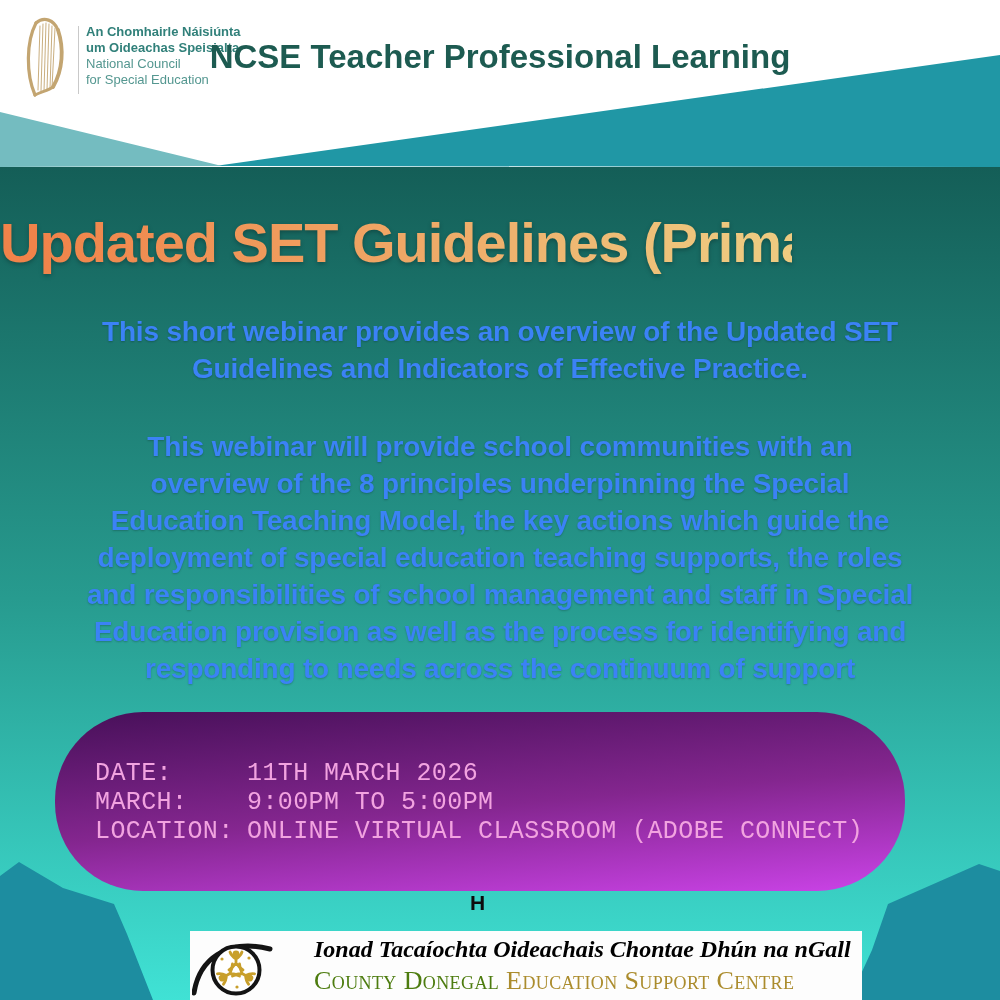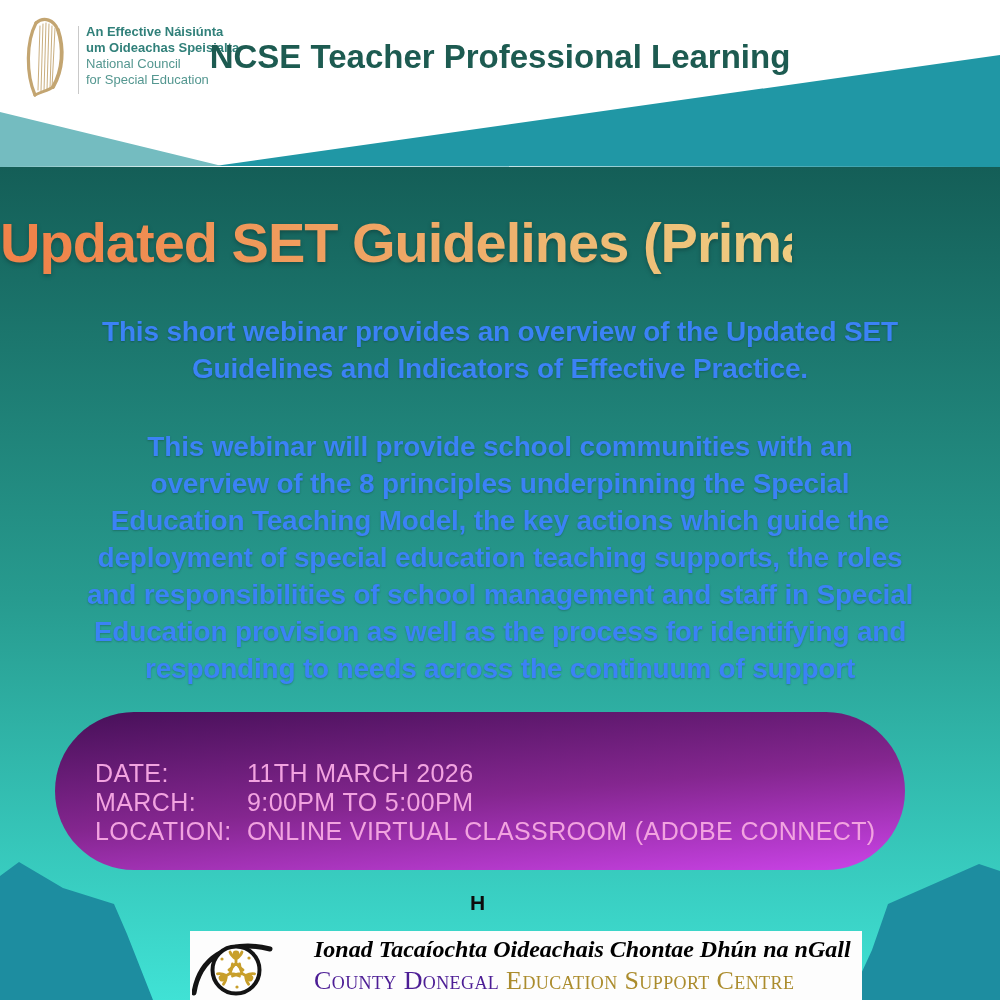--- a/index.html
+++ b/index.html
@@ -34,35 +34,35 @@
     background:linear-gradient(90deg,#f0834a 5%,#eeca80 95%);
     -webkit-background-clip:text;background-clip:text;color:transparent;
     text-shadow:none;filter:drop-shadow(0 2px 2px rgba(0,0,0,0.25));}
   .para{position:absolute;left:0;width:1000px;text-align:center;z-index:3;
     color:#3b82f6;font-weight:bold;font-size:28px;line-height:37px;letter-spacing:-0.2px;
     text-shadow:0 1px 2px rgba(0,0,0,0.22);}
   .para div{white-space:nowrap;}
   .para-intro{top:313px;}
   .para-desc{top:428px;}
   
-  .details-box{position:absolute;left:55px;top:712px;width:850px;height:158px;z-index:3;
-    border-radius:88px;background:linear-gradient(175deg,#471059 0%,#84268f 52%,#cb43e8 100%);}
+  .details-box{position:absolute;left:55px;top:712px;width:850px;height:179px;z-index:3;
+    border-radius:88px;background:linear-gradient(175deg,#471059 0%,#84268f 52%,#cb43e8 100%);font-family:Liberation Mono, monospace;}
   .details-rows{position:absolute;left:40px;top:47px;}
   .details-row{display:grid;grid-template-columns:152px auto;line-height:29px;
     font-size:25px;font-weight:400;color:#f2a3e0;letter-spacing:0.4px;white-space:nowrap;}
   .footnote{position:absolute;left:0;top:891px;width:955px;text-align:center;z-index:3;
     font-size:21px;font-weight:bold;color:#0d0d0d;}
   
   .footer-banner{position:absolute;left:190px;top:931px;width:672px;height:69px;
     background:#fdfdfd;z-index:4;}
   .centre-logo{position:absolute;left:2px;top:1px;width:96px;height:68px;}
   .footer-text{position:absolute;left:124px;top:5px;font-family:"Liberation Serif",serif;}
   .footer-irish{font-style:italic;font-size:24px;color:#000000;white-space:nowrap;font-weight:bold;}
   .footer-main{margin-top:3px;font-variant:small-caps;font-size:26px;letter-spacing:0.4px;white-space:nowrap;}
-  .footer-main .black{color:#4c1d95;margin-top:20px;}
+  .footer-main .black{color:#4d7c0f;margin-top:20px;}
   .footer-main .gold{color:#ab8c2d;}
 </style>
 </head>
 <body>
 
 <div class="canvas">
 
   <div class="body-bg"></div>
   <div class="mountain mountain-left"></div>
   <div class="mountain mountain-right"></div>
@@ -81,21 +81,21 @@
         <path d="M18 12 L16 76" stroke-width="0.9"></path>
         <path d="M21 10 L19 77" stroke-width="0.9"></path>
         <path d="M24 9 L22 77" stroke-width="0.9"></path>
         <path d="M27 10 L25 76" stroke-width="0.9"></path>
         <path d="M30 12 L28 75" stroke-width="0.9"></path>
         <path d="M33 14 L30 74" stroke-width="0.9"></path>
       </g>
     </svg>
     <div class="logo-divider"></div>
     <div class="logo-lines">
-      <div class="logo-irish">An Effective Náisiúnta</div>
+      <div class="logo-irish">An Chomhairle Náisiúnta</div>
       <div class="logo-irish">um Oideachas Speisialta</div>
       <div class="logo-english">National Council</div>
       <div class="logo-english">for Special Education</div>
     </div>
   </div>
 
   <div class="ncse-title">NCSE Teacher Professional Learning</div>
 
   <div class="main-title">Updated SET Guidelines (Primary)</div>
 

